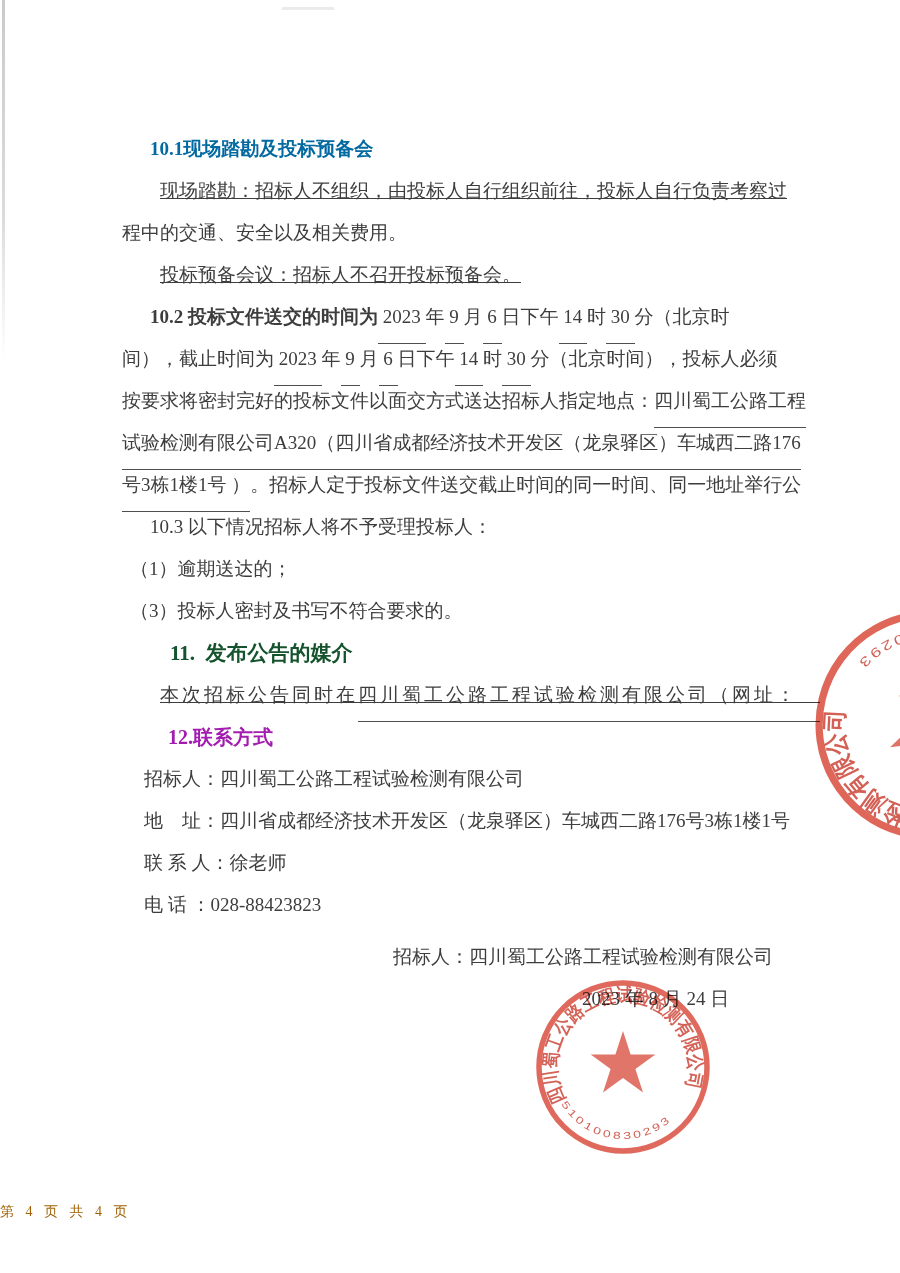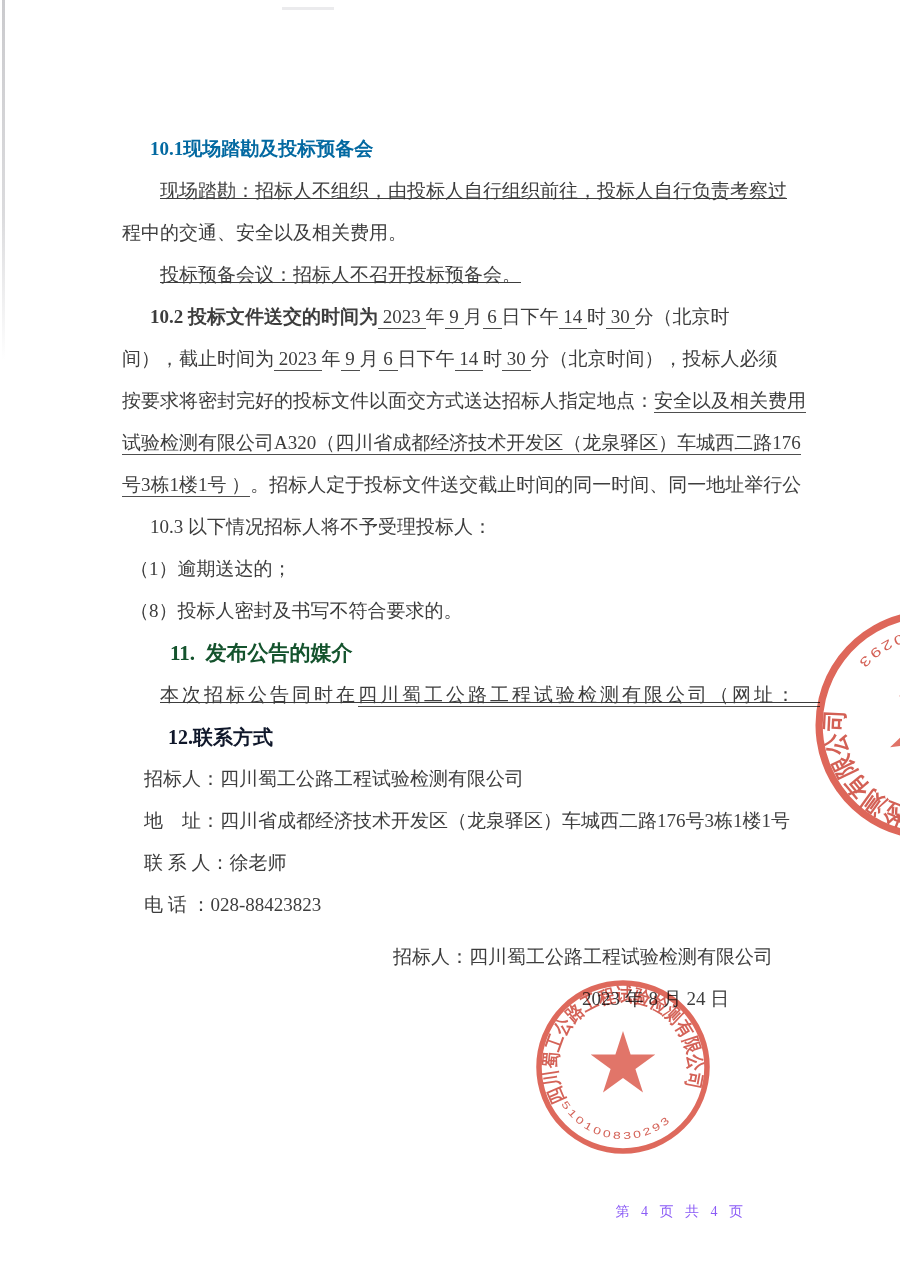--- a/index.html
+++ b/index.html
@@ -22,30 +22,30 @@
     position:absolute; left:122px; top:128px; width:700px;
     font-size:19px; line-height:42px;
   }
   .line { height:42px; white-space:pre; }
   .ind-num  { text-indent:28px; }   
   .ind-para { text-indent:38px;text-decoration:underline; }   
   .ind-item { text-indent:8px;  }   
   .ind-contact { text-indent:22px; }
   .h-bold { font-weight:bold; color:#0369a1; }
   .h11 { font-weight:bold; color:#14532d; font-size:21px; text-indent:48px; }
-  .h12 { font-weight:bold; color:#0f172a; font-size:20px; text-indent:46px; }
+  .h12 { font-weight:bold; color:#a21caf; font-size:20px; text-indent:46px; }
   .sig-party { text-indent:271px; margin-top:10px; }
   .sig-date  { text-indent:460px; }
   .ls2 { letter-spacing:3px; }
-  .u { border-bottom:1.2px solid #4e4e4e; padding-bottom:1px; }
+  .u { border-bottom:1.2px solid #4e4e4e; padding-bottom:16px; }
   .b { font-weight:600; }
   .m { font-family:"Liberation Mono","DejaVu Sans Mono",monospace; font-size:18px; }
   .footer {
-    position:absolute; left:0; top:1203px; width:747px; text-align:right;
-    font-size:14px; letter-spacing:4px; color:#8b5cf6; white-space:pre;
+    position:absolute; left:0; top:1203px; width:747px; text-align:left;
+    font-size:14px; letter-spacing:4px; color:#a16207; white-space:pre;
   }
   .stamp { position:absolute; mix-blend-mode:multiply; }
   .stamp-main { left:523px; top:967px; width:200px; height:200px; opacity:.84; }
   .stamp-edge { left:798px; top:593px; width:264px; height:264px; opacity:.85;
                 transform:rotate(172deg); }
   .stamp-ring { fill:none; stroke:#d84c3d; stroke-width:5.5; }
   .stamp-star { fill:#d84c3d; opacity:.92; }
   .stamp-arc-text { fill:#cc4437; font-family:"Liberation Serif",serif;
                     font-size:19px; font-weight:bold; }
   .stamp-code-text { fill:#cc4437; font-family:"Liberation Sans",sans-serif;
@@ -60,27 +60,27 @@
   <div class="scan-top"></div>
 
   <div class="content">
     <div class="line ind-num h-bold">10.1现场踏勘及投标预备会</div>
     <div class="line ind-para">现场踏勘：招标人不组织，由投标人自行组织前往，投标人自行负责考察过</div>
     <div class="line">程中的交通、安全以及相关费用。</div>
     <div class="line ind-para">投标预备会议：招标人不召开投标预备会。</div>
 
     <div class="line ind-num"><span class="b">10.2 投标文件送交的时间为</span><span class="u"> 2023 </span><span>年</span><span class="u"> 9 </span><span>月</span><span class="u"> 6 </span><span>日下午</span><span class="u"> 14 </span><span>时</span><span class="u"> 30 </span><span>分（北京时</span></div>
     <div class="line"><span>间），截止时间为</span><span class="u"> 2023 </span><span>年</span><span class="u"> 9 </span><span>月</span><span class="u"> 6 </span><span>日下午</span><span class="u"> 14 </span><span>时</span><span class="u"> 30 </span><span>分（北京时间），投标人必须</span></div>
-    <div class="line"><span>按要求将密封完好的投标文件以面交方式送达招标人指定地点：</span><span class="u">安全以及相关费用</span></div>
+    <div class="line"><span>按要求将密封完好的投标文件以面交方式送达招标人指定地点：</span><span class="u">四川蜀工公路工程</span></div>
     <div class="line"><span class="u">试验检测有限公司A320（四川省成都经济技术开发区（龙泉驿区）车城西二路176</span></div>
     <div class="line"><span class="u">号3栋1楼1号 ）</span><span>。招标人定于投标文件送交截止时间的同一时间、同一地址举行公</span></div>
 
     <div class="line ind-num">10.3 以下情况招标人将不予受理投标人：</div>
     <div class="line ind-item">（1）逾期送达的；</div>
-    <div class="line ind-item">（8）投标人密封及书写不符合要求的。</div>
+    <div class="line ind-item">（3）投标人密封及书写不符合要求的。</div>
 
     <div class="line h11">11.  发布公告的媒介</div>
     <div class="line ind-para ls2"><span>本次招标公告同时在</span><span class="u">四川蜀工公路工程试验检测有限公司（网址：　</span></div>
 
     <div class="line h12">12.联系方式</div>
     <div class="line ind-contact">招标人：四川蜀工公路工程试验检测有限公司</div>
     <div class="line ind-contact">地　址：四川省成都经济技术开发区（龙泉驿区）车城西二路176号3栋1楼1号</div>
     <div class="line ind-contact">联 系 人：徐老师</div>
     <div class="line ind-contact">电 话 ：028-88423823</div>
 

